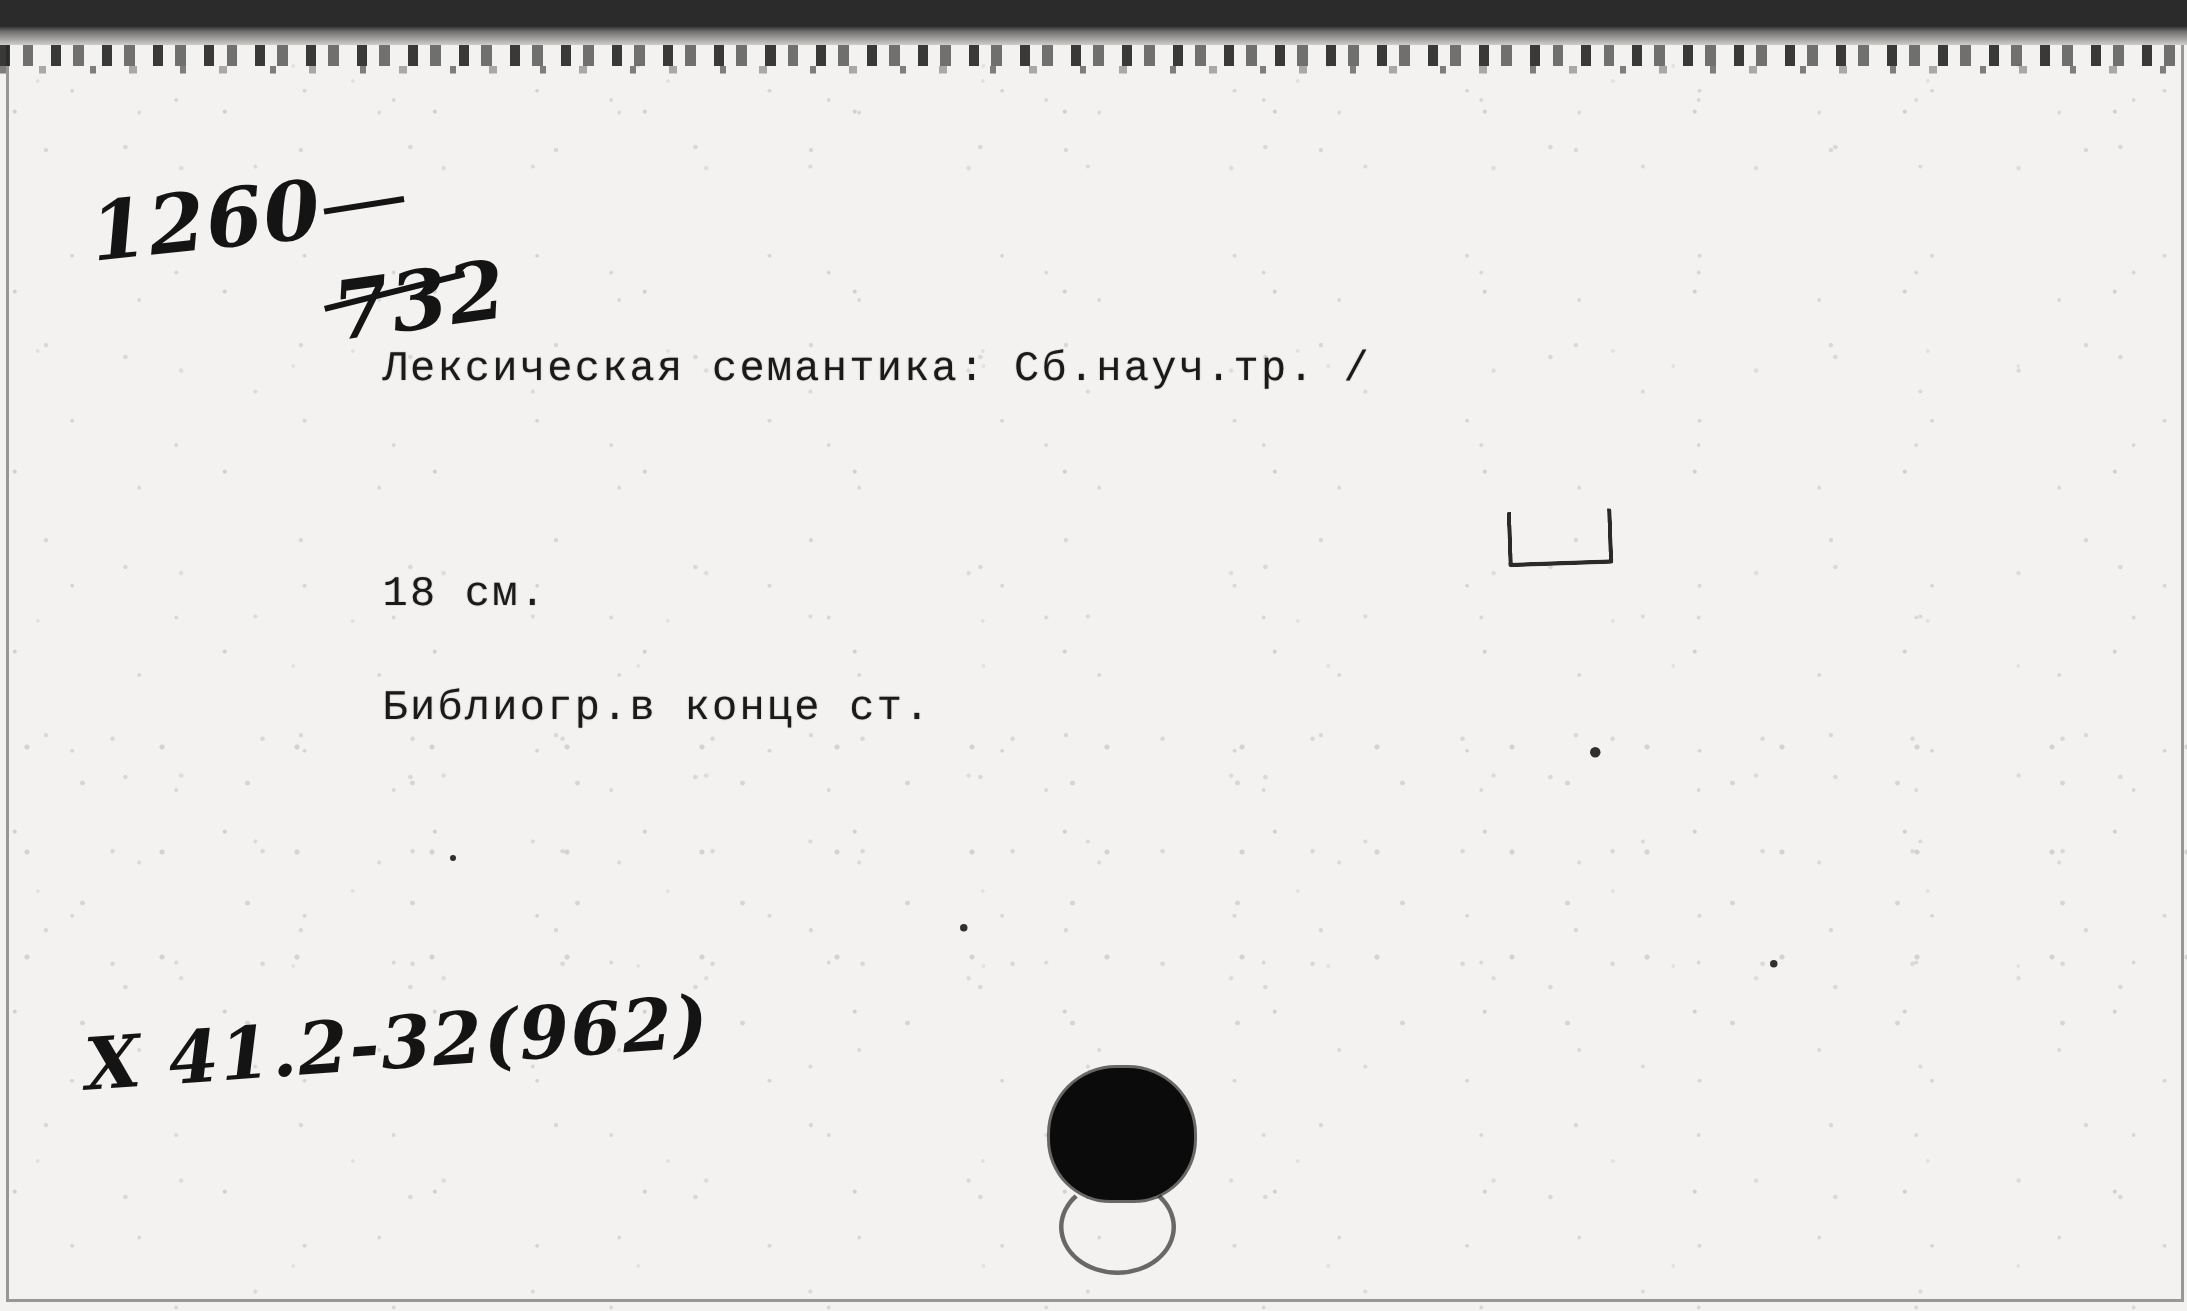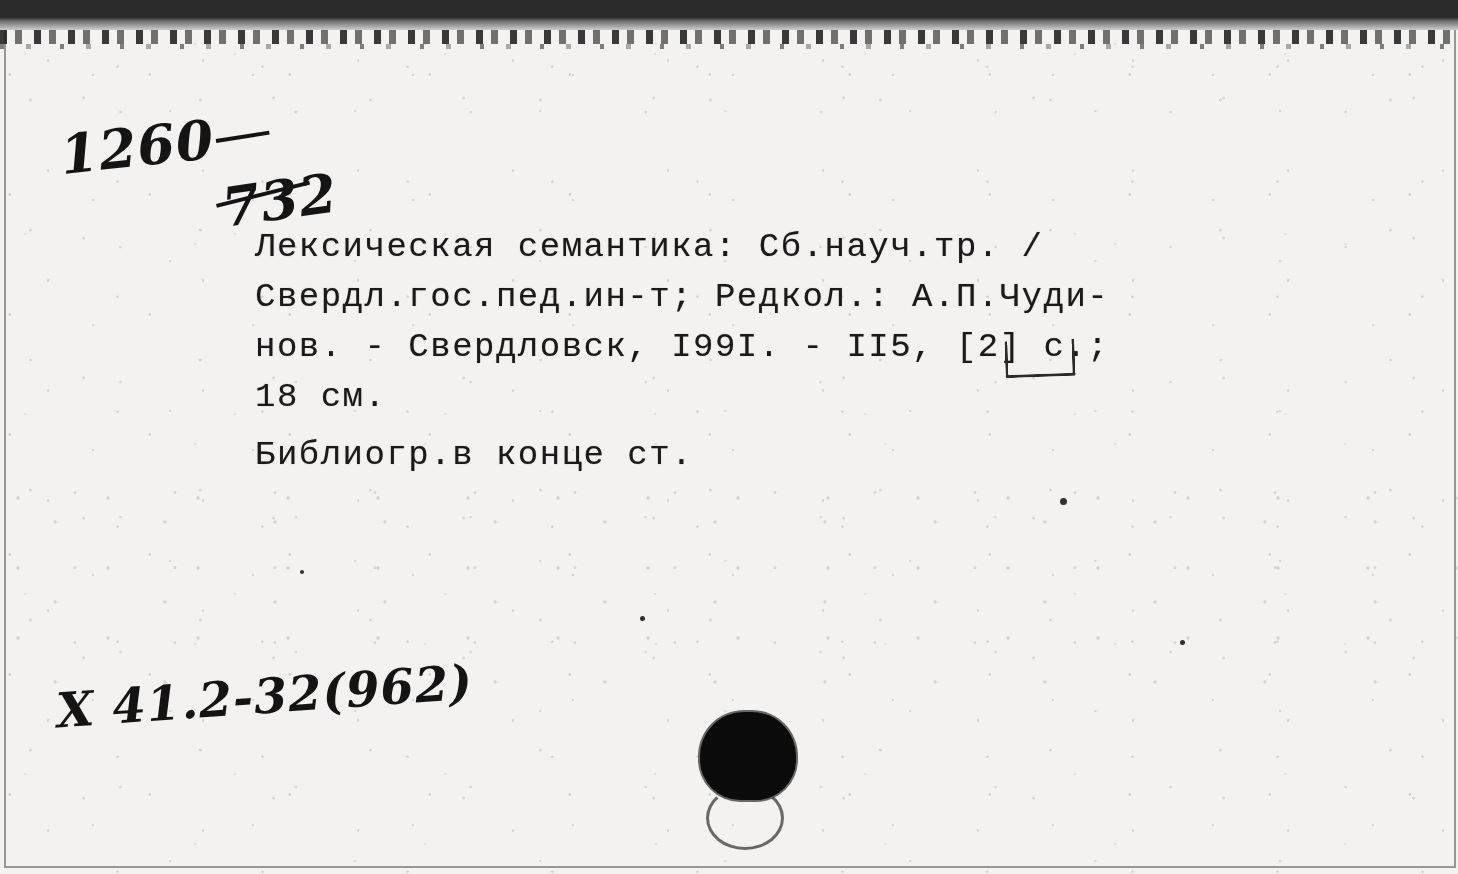--- a/index.html
+++ b/index.html
@@ -135,28 +135,28 @@
     font-size: 48px;
     transform: rotate(-4deg);
   }
 
   
   #body-text {
     position: absolute;
     left: 255px;
     top: 222px;
     width: 1160px;
-    font-size: 34px;
+    font-size: 28px;
     line-height: 50px;
     letter-spacing: 1.5px;
     color: #1a1a1a;
     text-shadow: 0 0 1px rgba(0,0,0,.35);
   }
   #body-text .ln { white-space: pre; }
-  #body-text .note { display: block; margin-top: 8px; }
+  #body-text .note { display: block; margin-top: 26px; }
   .pencil-bracket {
     position: absolute;
     left: 1005px; top: 340px;
     width: 64px; height: 34px;
     border-left: 3px solid #2a2a2a;
     border-bottom: 3px solid #2a2a2a;
     border-right: 3px solid #2a2a2a;
     transform: rotate(-2deg);
     border-radius: 2px;
   }
@@ -197,22 +197,22 @@
   <div class="hand" id="call-top">
     <span>1260</span><span class="bar"></span>
   </div>
 
   <div class="hand" id="call-bottom-num">
     <span>732</span>
   </div>
 
   <div id="body-text">
     <span class="ln">Лексическая семантика: Сб.науч.тр. /</span><br>
-    <span class="ln">Свердл.гос.пед.ин-т; Редкол.: А.П.Чуди-</span><br>
-    <span class="ln">нов. - Свердловск, I99I. - II5, [2] с.;</span><br>
+    <br>
+    <br>
     <span class="ln">18 см.</span>
     <span class="note">Библиогр.в конце ст.</span>
   </div>
 
   <div class="pencil-bracket"></div>
 
   <div class="hand" id="class-mark">
     <span>Х 41.2-32(962)</span>
   </div>
 

